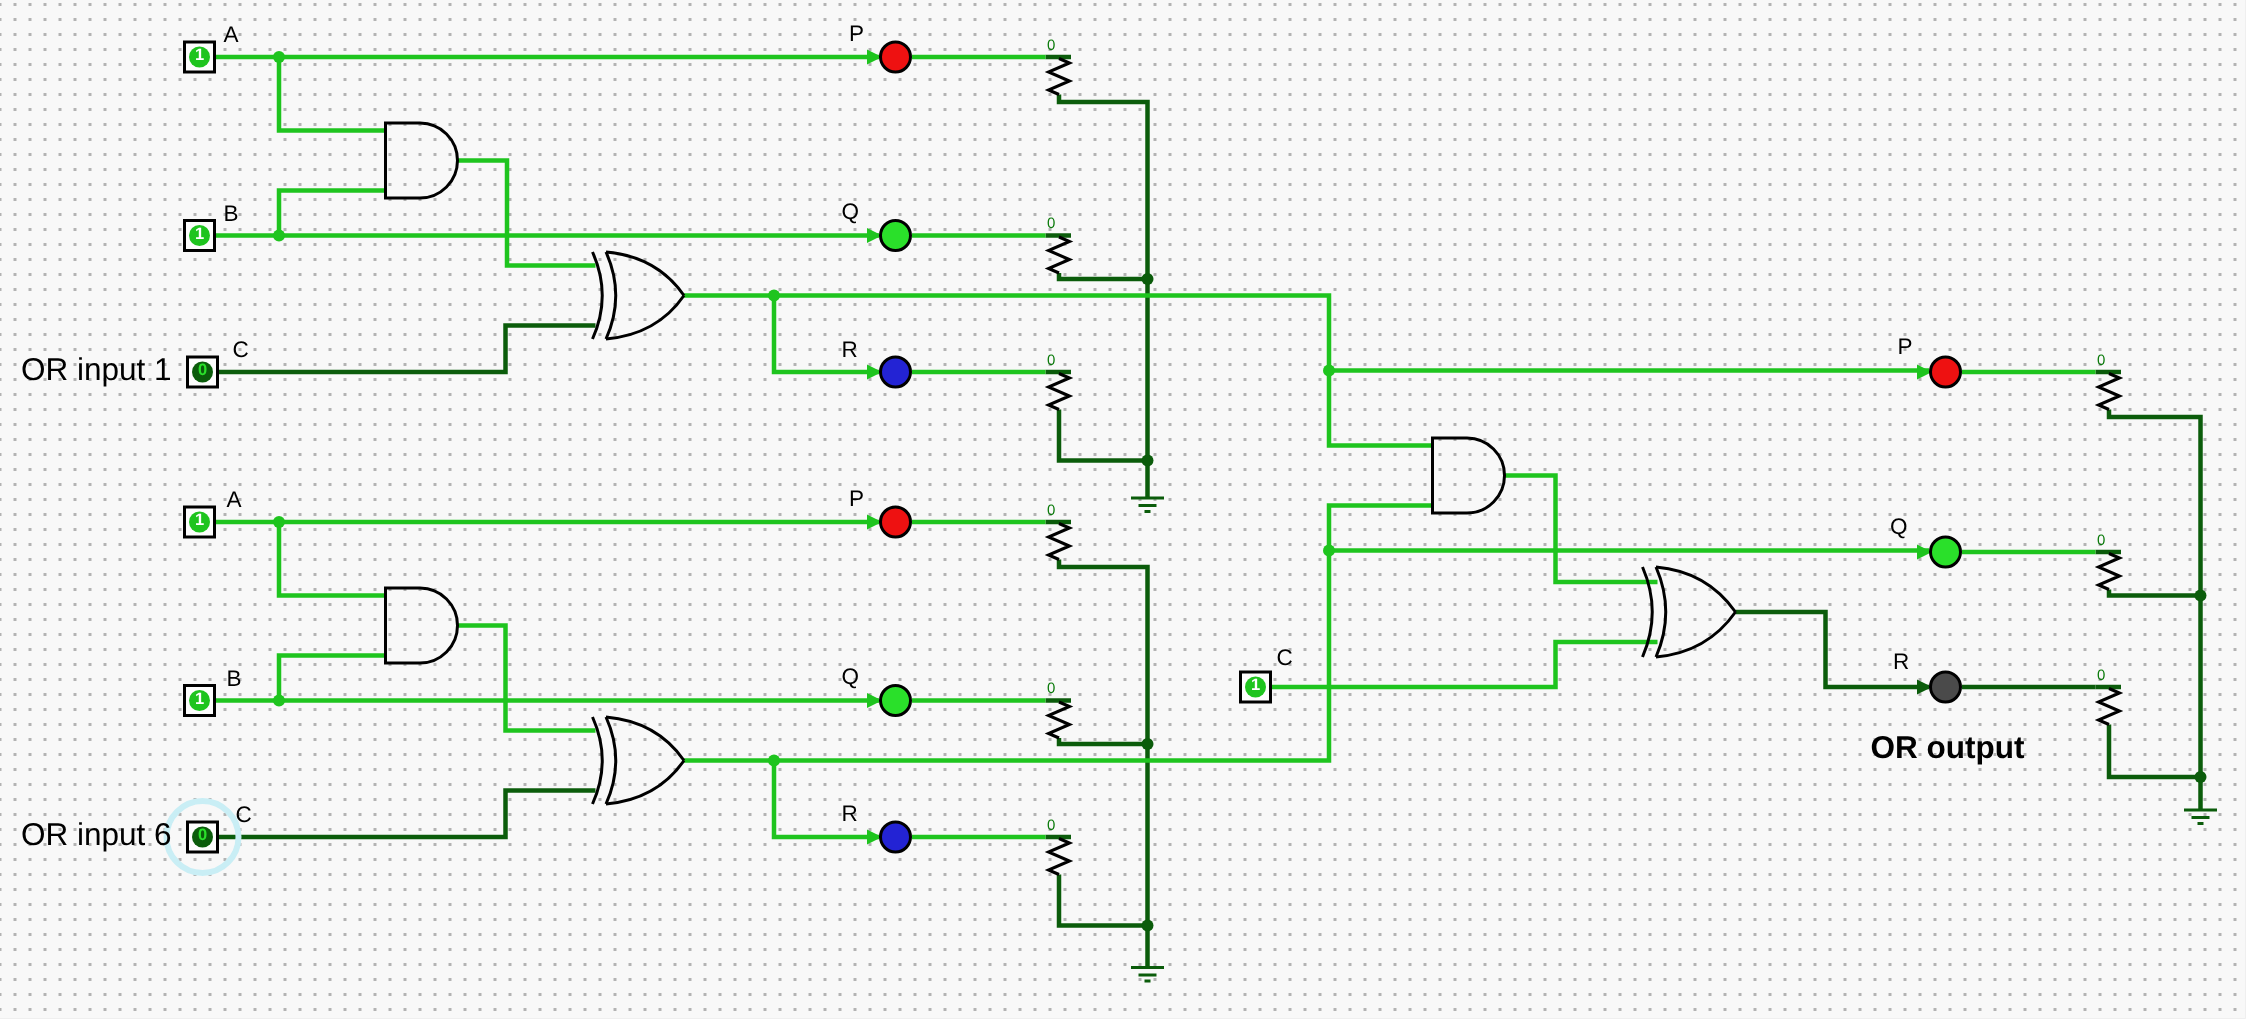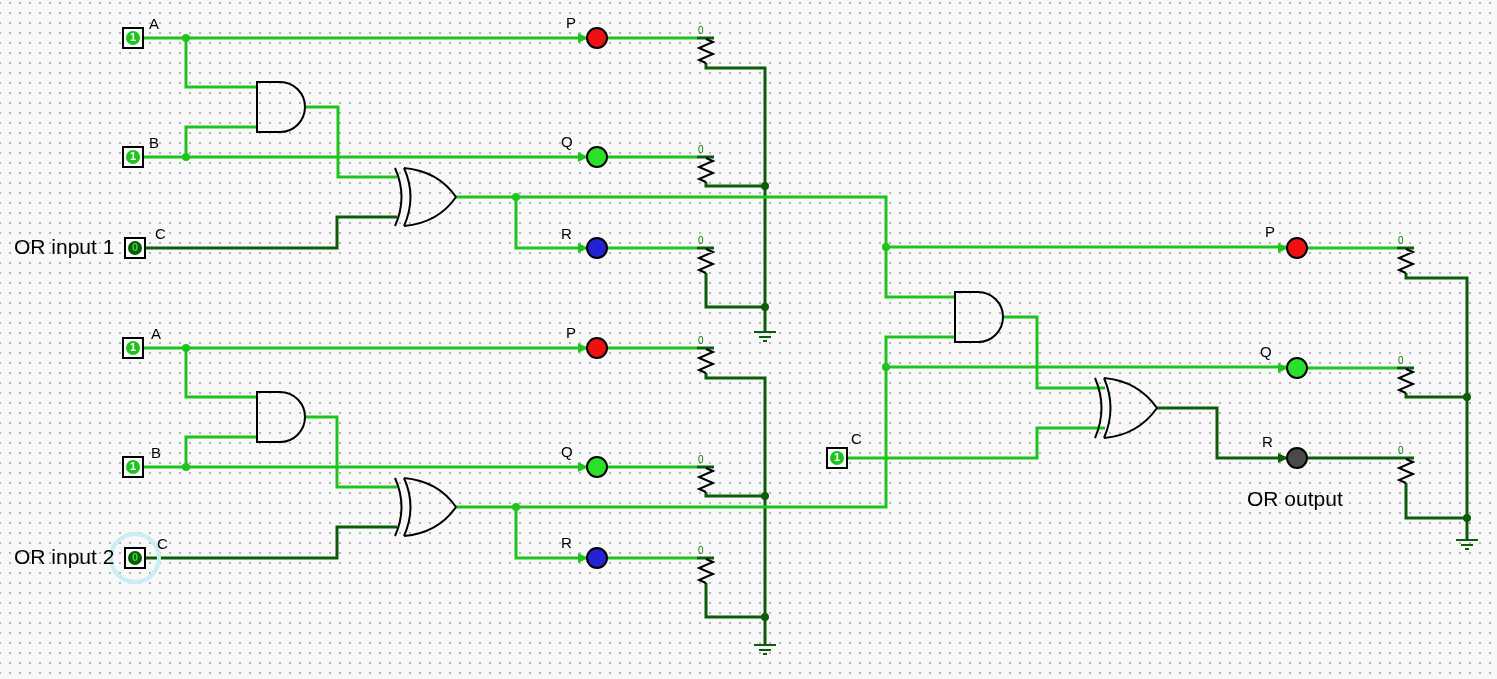--- a/index.html
+++ b/index.html
@@ -228,22 +228,22 @@
   <span class="lbl" style="left:561px;top:134px;">Q</span>
   <span class="lbl" style="left:561px;top:226px;">R</span>
   <span class="lbl" style="left:566px;top:325px;">P</span>
   <span class="lbl" style="left:561px;top:444px;">Q</span>
   <span class="lbl" style="left:561px;top:535px;">R</span>
   <span class="lbl" style="left:1265px;top:224px;">P</span>
   <span class="lbl" style="left:1260px;top:344px;">Q</span>
   <span class="lbl" style="left:1262px;top:434px;">R</span>
 
   <span class="cap" style="left:14px;top:236px;">OR input 1</span>
-  <span class="cap" style="left:14px;top:546px;">OR input 2</span>
-  <span class="cap" style="left:1247px;top:488px;">OR output</span>
+  <span class="cap" style="left:14px;top:546px;">OR input 6</span>
+  <span class="cap" style="left:1247px;top:488px;font-weight:bold;">OR output</span>
 
   <span class="rval" style="left:698px;top:26px;">0</span>
   <span class="rval" style="left:698px;top:145px;">0</span>
   <span class="rval" style="left:698px;top:236px;">0</span>
   <span class="rval" style="left:698px;top:336px;">0</span>
   <span class="rval" style="left:698px;top:455px;">0</span>
   <span class="rval" style="left:698px;top:546px;">0</span>
   <span class="rval" style="left:1398px;top:236px;">0</span>
   <span class="rval" style="left:1398px;top:356px;">0</span>
   <span class="rval" style="left:1398px;top:446px;">0</span>

